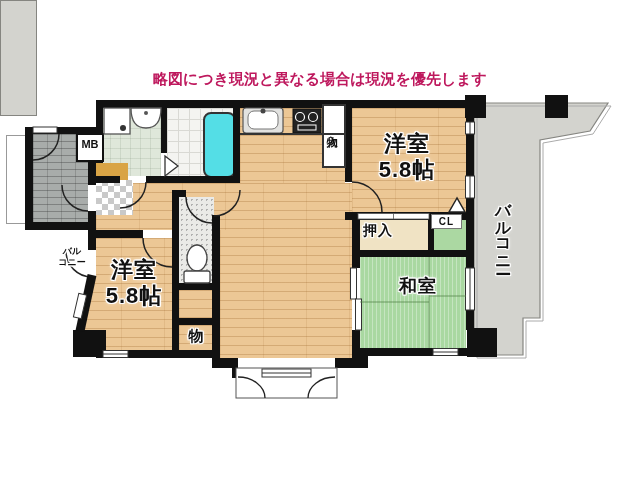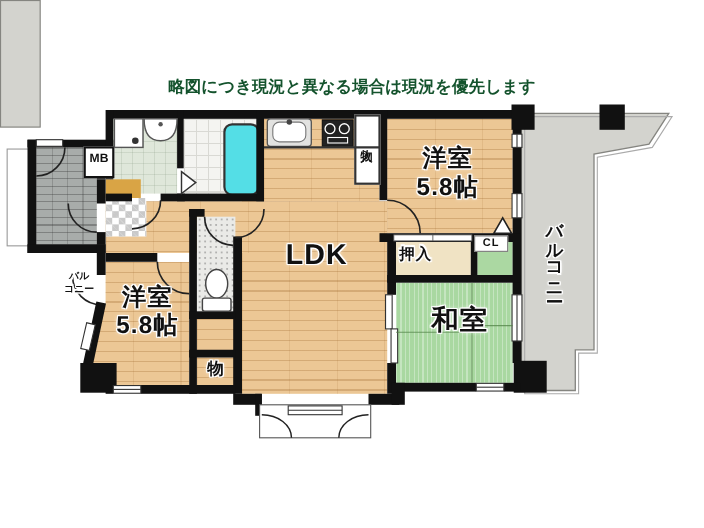--- a/index.html
+++ b/index.html
@@ -33,21 +33,21 @@
   .oshiirefloor{background:#f0e3c4;}
   .clfloor{background:#abd8a2;}
   .lbl{position:absolute;font-weight:bold;color:#111;text-align:center;line-height:1.2;z-index:40;
        letter-spacing:1px;
        text-shadow:-1px -1px 0 #fff,1px -1px 0 #fff,-1px 1px 0 #fff,1px 1px 0 #fff,
                    -1px 0 0 #fff,1px 0 0 #fff,0 -1px 0 #fff,0 1px 0 #fff,0 0 4px #fff;}
   .vert{writing-mode:vertical-rl;text-orientation:upright;}
   .box{position:absolute;background:#fff;z-index:22;}
   #overlay{position:absolute;left:0;top:0;z-index:30;}
   #title{position:absolute;left:100px;top:70px;width:440px;text-align:center;
-         font-size:15px;font-weight:bold;color:#14532d;z-index:40;}
+         font-size:15px;font-weight:bold;color:#be185d;z-index:40;}
 </style>
 </head>
 <body>
 
 <div id="stage">
 
   <div id="title">略図につき現況と異なる場合は現況を優先します</div>
 
   <svg class="abs" width="640" height="480" style="left:0;top:0;z-index:2;">
     <polygon points="474,103 608,103 590,131 540,140 540,318 523,318 523,355 474,355" fill="#d3d3ce" stroke="#858580" stroke-width="1.2"></polygon>
@@ -218,31 +218,30 @@
     <line x1="240" y1="134" x2="345" y2="134" stroke="#333" stroke-width="2"></line>
 
     <g stroke="rgba(80,130,70,.75)" stroke-width="1">
       <line x1="429" y1="257" x2="429" y2="348"></line>
       <line x1="360" y1="302" x2="429" y2="302"></line>
       <line x1="429" y1="296" x2="466" y2="296"></line>
     </g>
   </svg>
 
   <div class="lbl" style="left:218px;top:216px;width:140px;font-size:26px;">
-    <div>LDK</div>
   </div>
   <div class="lbl" style="left:351px;top:131px;width:112px;font-size:22px;">
     <div>洋室</div>
     <div>5.8帖</div>
   </div>
   <div class="lbl" style="left:79px;top:257px;width:110px;font-size:22px;">
     <div>洋室</div>
     <div>5.8帖</div>
   </div>
-  <div class="lbl" style="left:363px;top:276px;width:110px;font-size:25px;">
+  <div class="lbl" style="left:363px;top:276px;width:110px;font-size:18px;">
     <div>和室</div>
   </div>
   <div class="lbl vert" style="left:494px;top:178px;height:100px;font-size:16px;letter-spacing:0;">バルコニー</div>
   <div class="lbl" style="left:54px;top:246px;width:36px;font-size:9px;letter-spacing:0;">
     <div>バル</div>
     <div>コニー</div>
   </div>
   <div class="lbl" style="left:352px;top:222px;width:52px;font-size:14px;">押入</div>
   <div class="lbl" style="left:431px;top:214px;width:31px;height:15px;font-size:10px;background:#fff;border:1px solid #777;box-sizing:border-box;line-height:13px;text-shadow:none;z-index:41;">CL</div>
   <div class="lbl" style="left:179px;top:327px;width:35px;font-size:15px;">物</div>

